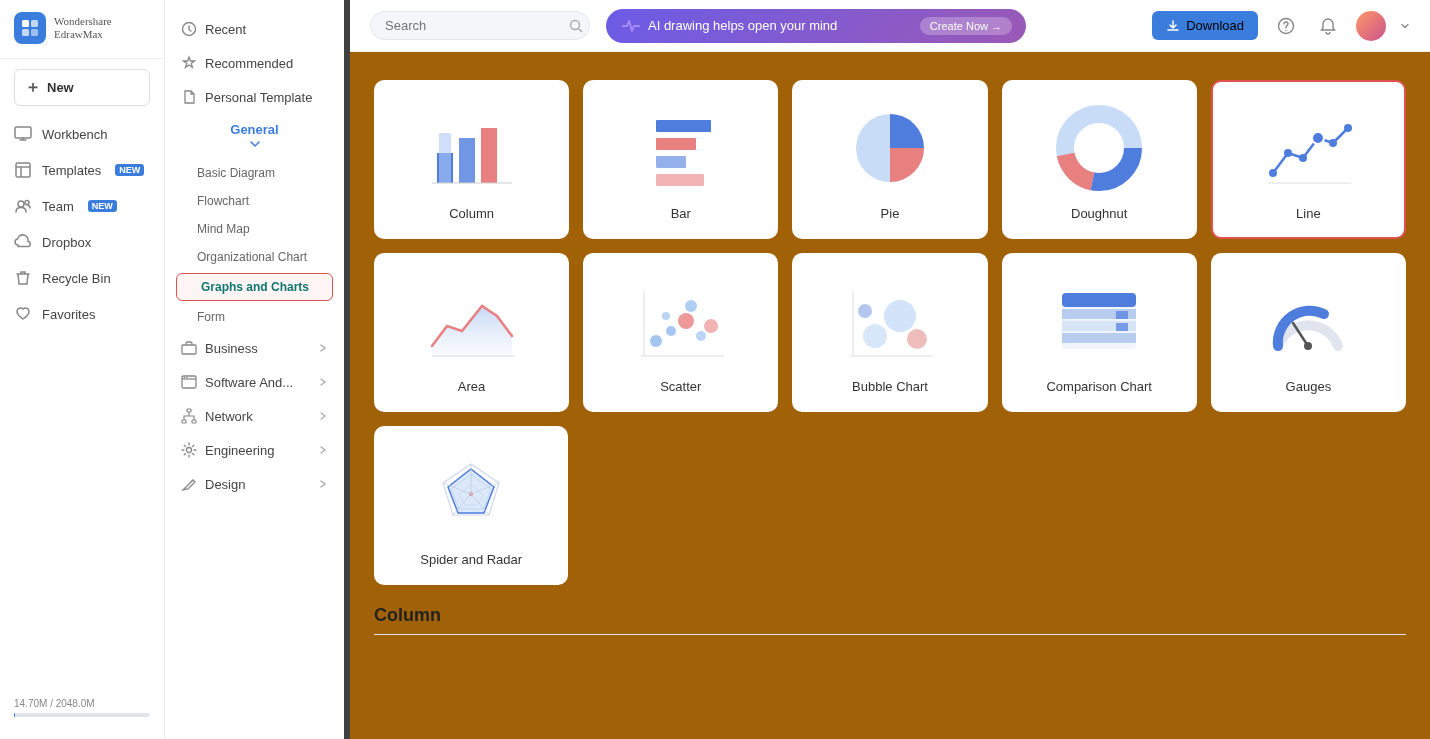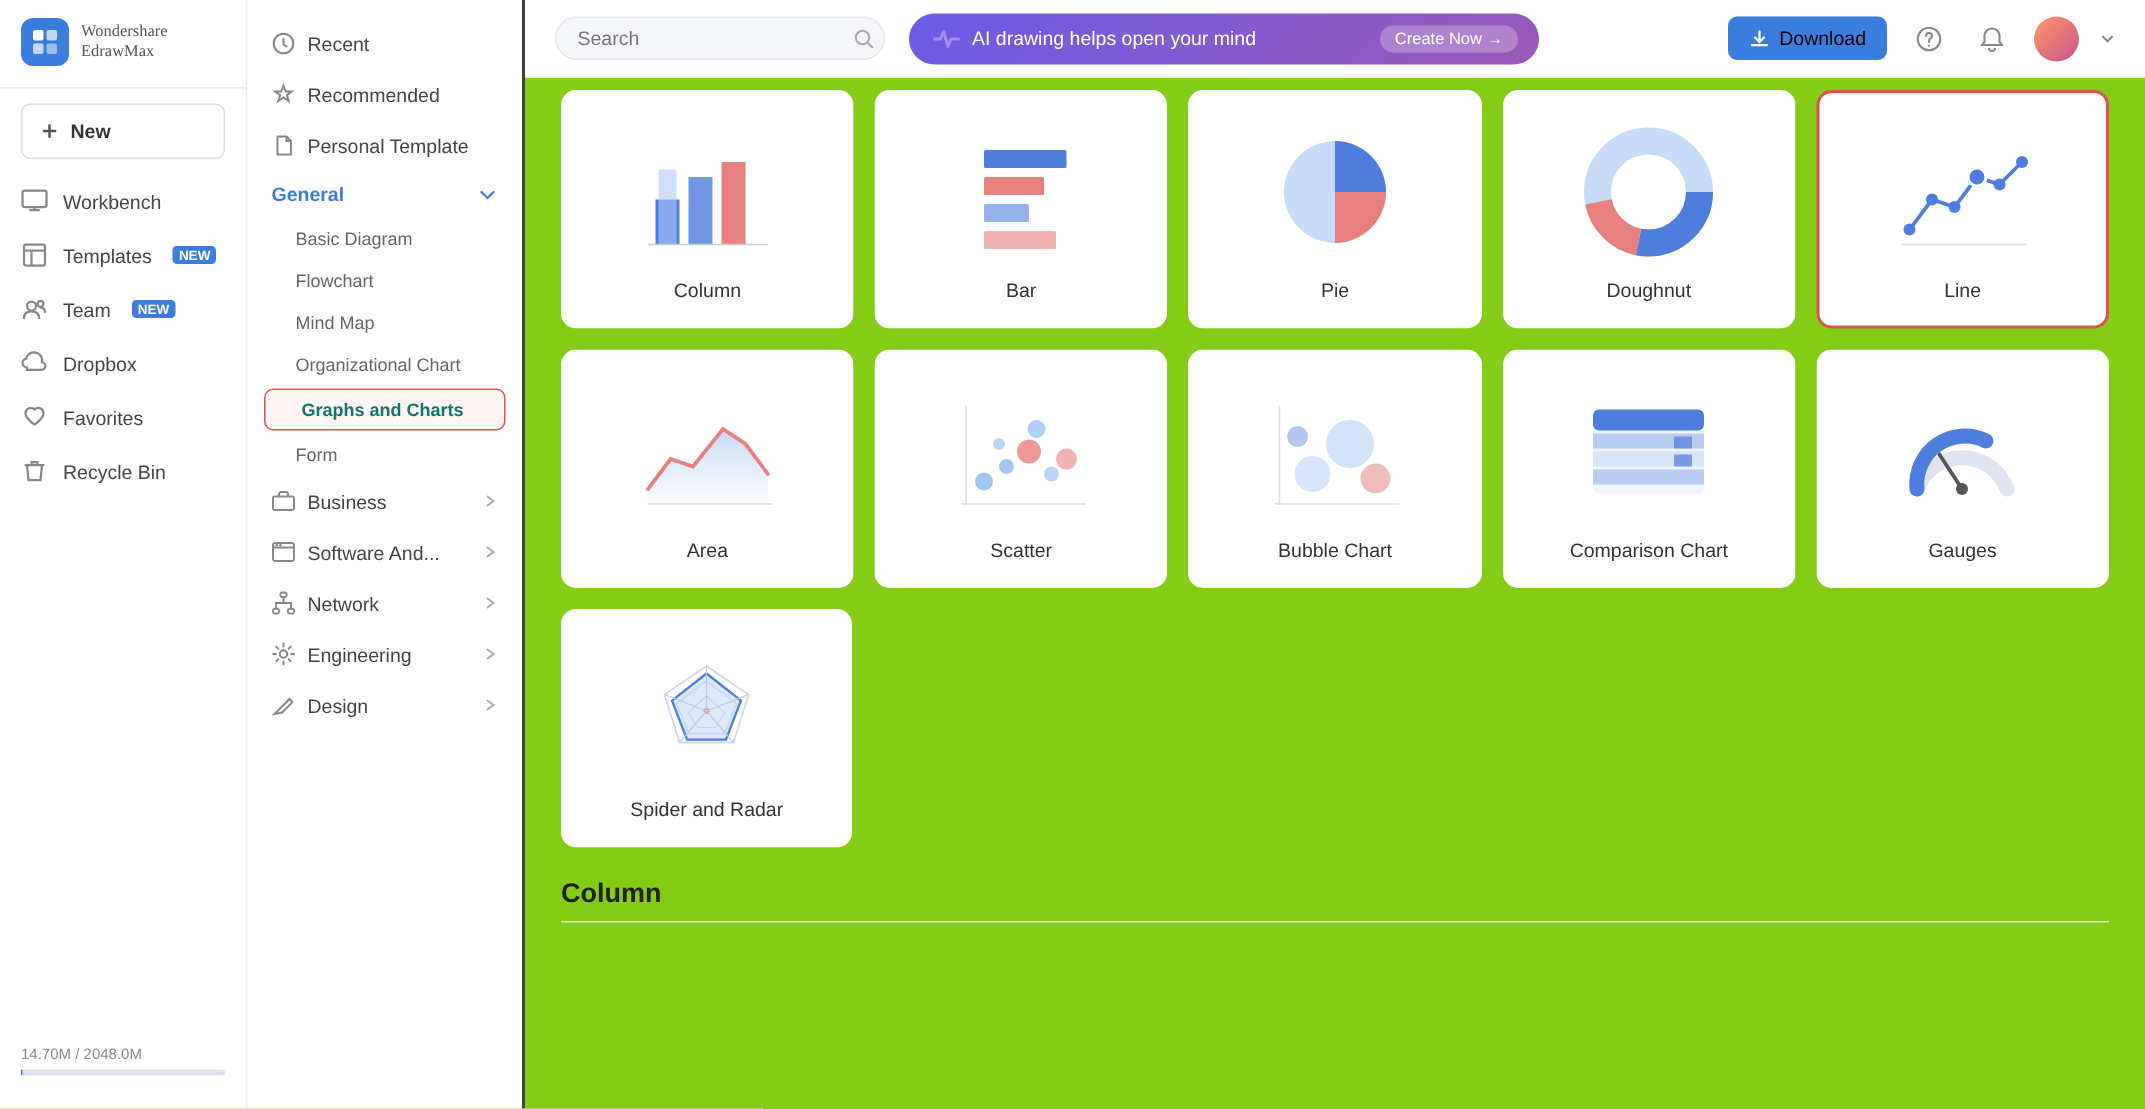--- a/index.html
+++ b/index.html
@@ -49,32 +49,32 @@
 
     .storage-bar-area { padding: 10px 14px; margin-top: auto; }
     .storage-text { font-size: 10px; color: #888; margin-bottom: 4px; }
     .storage-track { height: 4px; background: #e0e3ea; border-radius: 2px; }
     .storage-fill { height: 4px; background: #3b7ddd; border-radius: 2px; width: 0.7%; }
 
     
     .mid-sidebar {
       width: 185px;
       background: #fff;
-      border-right: 2px solid #404040;
+      border-right: 6px solid #404040;
       padding: 12px 0;
       flex-shrink: 0;
       overflow-y: auto;
     }
     .mid-item {
       display: flex; align-items: center; gap: 8px;
       padding: 9px 16px; cursor: pointer; font-size: 13px; color: #444;
     }
     .mid-item .mid-icon { width: 16px; height: 16px; }
 
-    .section-divider { font-size: 13px; font-weight: 600; color: #3b7ddd; display: flex; align-items: center; justify-content: space-between; padding: 8px 16px; cursor: pointer; }
+    .section-divider { font-size: 13px; font-weight: 600; color: #3b7ddd; display: flex; align-items: center; justify-content: space-between; padding: 8px 16px; cursor: pointer; flex-direction: column; }
 
     .sub-item {
       padding: 7px 16px 7px 32px; font-size: 12px; color: #666; cursor: pointer;
     }
     .sub-item.active {
       color: #0f766e; font-weight: 600;
       background: #fff5f5;
       border: 1.5px solid #e05252;
       border-radius: 6px;
       margin: 2px 11px;
@@ -124,22 +124,22 @@
       background: #3b7ddd; color: #000000; border: none; border-radius: 6px;
       padding: 7px 14px; font-size: 13px; cursor: pointer; display: flex; align-items: center; gap: 6px;
     }
     .icon-btn { width: 28px; height: 28px; display: flex; align-items: center; justify-content: center; cursor: pointer; color: #666; font-size: 16px; }
     .avatar { width: 30px; height: 30px; border-radius: 50%; background: linear-gradient(135deg, #ff9966, #c9528d); cursor: pointer; }
 
     
     .template-content {
       flex: 1;
       overflow-y: auto;
-      padding: 8px 24px;
-      background: #84cc16;
+      padding: 28px 24px;
+      background: #a16207;
     }
 
     .chart-grid {
       display: grid;
       grid-template-columns: repeat(5, 1fr);
       gap: 14px;
       margin-bottom: 14px;
     }
 
     .chart-card {
@@ -220,29 +220,29 @@
     <span class="nav-badge">NEW</span>
   </div>
   <div class="nav-item">
     <svg class="nav-icon" viewBox="0 0 18 18" fill="none">
         <path d="M4 12a3 3 0 01-.5-5.95A5 5 0 0114 8.5a2.5 2.5 0 01-.5 5H4z" stroke="#888" stroke-width="1.5"></path>
       </svg>
     <span>Dropbox</span>
   </div>
   <div class="nav-item">
     <svg class="nav-icon" viewBox="0 0 18 18" fill="none">
-        <path d="M9 14S3 10 3 6.5A3.5 3.5 0 019 4a3.5 3.5 0 016 2.5C15 10 9 14 9 14z" stroke="#888" stroke-width="1.5"></path>
-      </svg>
-    <span>Favorites</span>
+        <path d="M3 5h12M7 5V3h4v2M14 5l-1 10H5L4 5" stroke="#888" stroke-width="1.5" stroke-linecap="round"></path>
+      </svg>
+    <span>Recycle Bin</span>
   </div>
   <div class="nav-item">
     <svg class="nav-icon" viewBox="0 0 18 18" fill="none">
-        <path d="M3 5h12M7 5V3h4v2M14 5l-1 10H5L4 5" stroke="#888" stroke-width="1.5" stroke-linecap="round"></path>
-      </svg>
-    <span>Recycle Bin</span>
+        <path d="M9 14S3 10 3 6.5A3.5 3.5 0 019 4a3.5 3.5 0 016 2.5C15 10 9 14 9 14z" stroke="#888" stroke-width="1.5"></path>
+      </svg>
+    <span>Favorites</span>
   </div>
 
   <div class="storage-bar-area">
     <div class="storage-text">14.70M / 2048.0M</div>
     <div class="storage-track">
       <div class="storage-fill"></div>
     </div>
   </div>
 </div>
 

